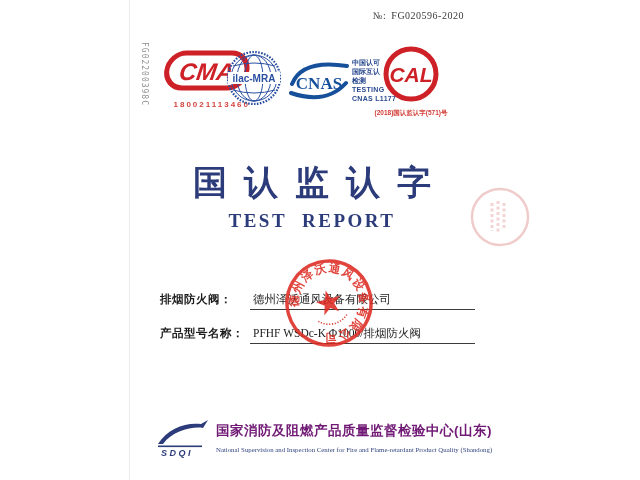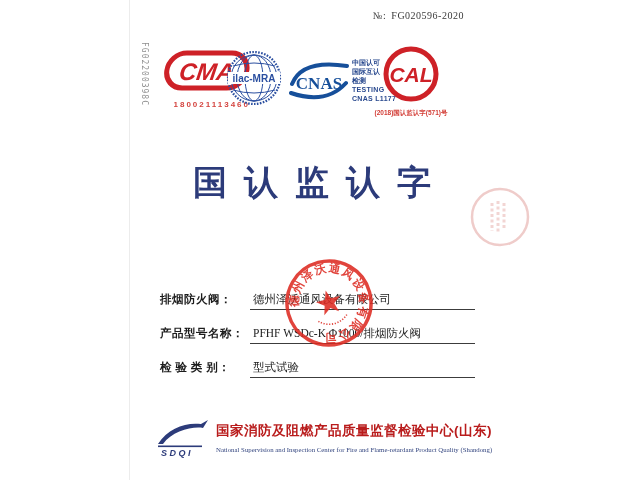--- a/index.html
+++ b/index.html
@@ -35,21 +35,21 @@
     font-family:"Liberation Serif",serif;}
   .field-row .val{display:inline-block;width:222px;border-bottom:1px solid #3c3c3c;
     padding:0 0 2px 3px;font-family:"Liberation Serif",serif;}
   .row-1{top:292px;}.row-2{top:326px;}.row-3{top:360px;}
   
   .company-stamp{position:absolute;left:283px;top:257px;opacity:.88;}
   .seam-stamp{position:absolute;left:468px;top:185px;opacity:.5;filter:blur(.7px);}
   
   .footer-logo{position:absolute;left:156px;top:420px;}
   .org-cn{position:absolute;left:216px;top:422px;font-size:13.5px;font-weight:bold;
-    color:#b91c1c;letter-spacing:.5px;white-space:nowrap;}
+    color:#701a75;letter-spacing:.5px;white-space:nowrap;}
   .org-en{position:absolute;left:216px;top:446px;font-family:"Liberation Serif",serif;
     font-size:6.8px;color:#33457f;white-space:nowrap;}
 </style>
 </head>
 <body>
 
 <div class="page">
 
   <div class="fold-line"></div>
 
@@ -95,29 +95,27 @@
 
   <div class="cal-wrap">
     <svg width="62" height="58" viewBox="0 0 62 58">
       <circle cx="31" cy="28" r="25" fill="none" stroke="#ce2127" stroke-width="5"></circle>
       <text x="31" y="36" text-anchor="middle" font-size="21" font-weight="bold" font-style="italic" fill="#ce2127" font-family="Liberation Sans, sans-serif">CAL</text>
     </svg>
     <div class="cal-caption">(2018)国认监认字(571)号</div>
   </div>
 
   <div class="title-cn">国认监认字</div>
+  <div class="title-en">TEST REPORT</div>
 
   <div class="field-row row-1">
     <span class="lbl">排烟防火阀：</span><span class="val">德州泽沃通风设备有限公司</span>
   </div>
   <div class="field-row row-2">
     <span class="lbl">产品型号名称：</span><span class="val">PFHF WSDc-K Φ1000/排烟防火阀</span>
-  </div>
-  <div class="field-row row-3">
-    <span class="lbl">检 验 类 别：</span><span class="val">型式试验</span>
   </div>
 
   <svg class="company-stamp" width="92" height="92" viewBox="0 0 92 92">
     <g transform="rotate(-15 46 46)">
       <circle cx="46" cy="46" r="42" fill="none" stroke="#dd2b22" stroke-width="3.5"></circle>
       <defs>
         <path id="sealArc" d="M 15,46 A 31,31 0 1 1 77,46 A 31,31 0 1 1 15,46" fill="none"></path>
       </defs>
       <text font-size="11.5" font-weight="bold" fill="#dd2b22" letter-spacing="1.5" font-family="Liberation Sans, sans-serif">
         <textPath href="#sealArc" startOffset="4">德州泽沃通风设备有限公司</textPath>

